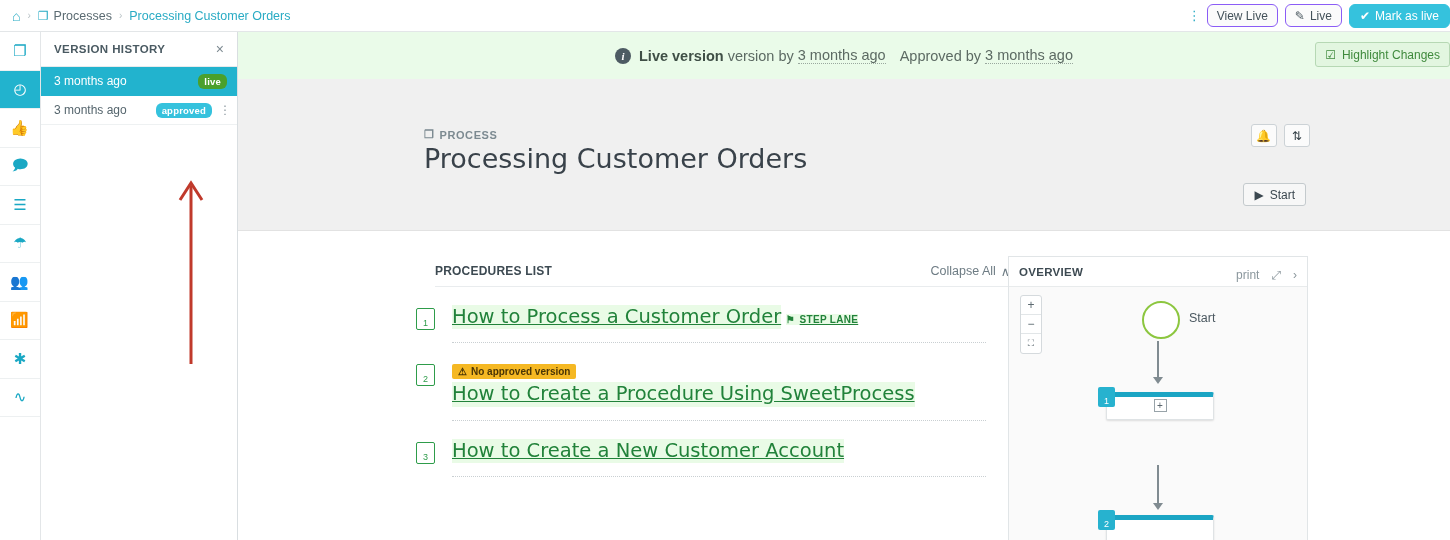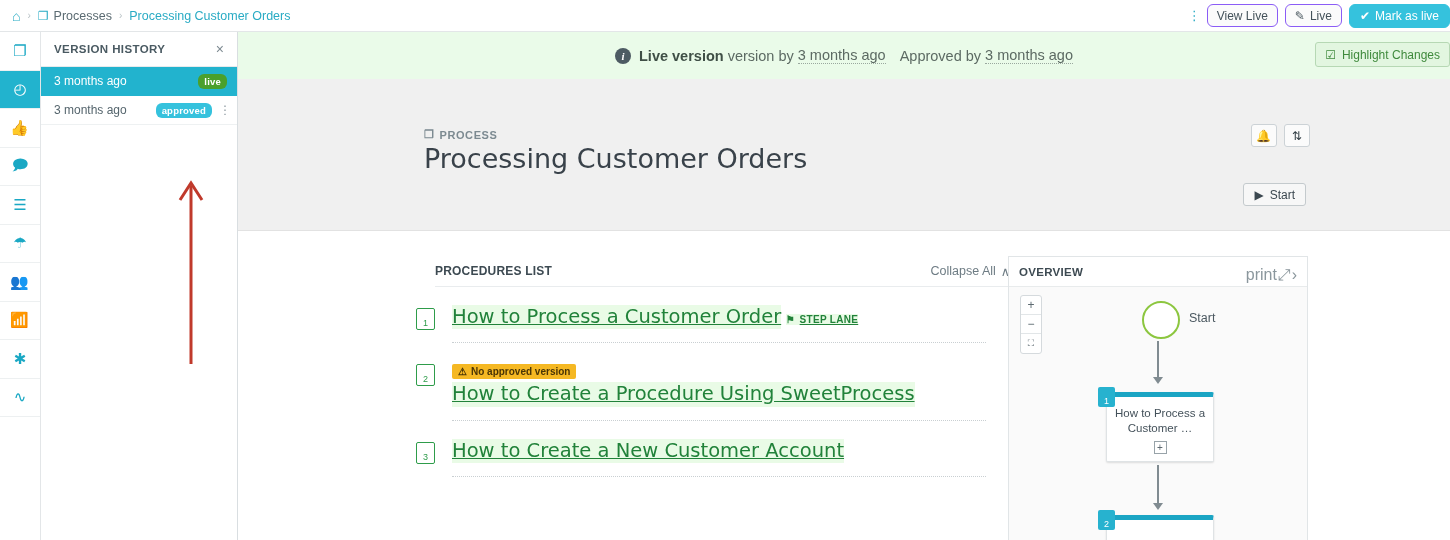--- a/index.html
+++ b/index.html
@@ -172,21 +172,21 @@
   
   .ov {
     position: absolute; top: 256px; left: 1008px; width: 300px; height: 284px;
     background: #fff; border: 1px solid #e1e5e7;
   }
   .ov-head {
     height: 30px; display: flex; align-items: center; padding: 0 10px;
     border-bottom: 1px solid #e8ebec;
   }
   .ov-title { font-size: 11.5px; font-weight: bold; color: #3d4a52; letter-spacing: .3px; }
-  .ov-tools { margin-left: auto; display: flex; align-items: center; gap: 1px; color: #8b979d; font-size: 16px; margin-top: 6px; }
+  .ov-tools { margin-left: auto; display: flex; align-items: center; gap: 12px; color: #8b979d; font-size: 12px; margin-top: 6px; }
   .ov-canvas { position: relative; height: 253px; background: #fafafa; overflow: hidden; }
   .zoomctl {
     position: absolute; left: 11px; top: 8px; width: 22px;
     border: 1px solid #d5dadd; border-radius: 3px; background: #fff;
   }
   .zoomctl div {
     height: 19px; display: flex; align-items: center; justify-content: center;
     font-size: 12px; color: #5d6a71; border-bottom: 1px solid #e2e6e8;
   }
   .zoomctl div:last-child { border-bottom: none; font-size: 9px; }
@@ -405,21 +405,20 @@
       </div>
 
       <div class="node-start"></div>
       <div class="start-label">Start</div>
 
       <div class="flow-arrow" style="top:54px;height:38px;"></div>
       <div class="arrowhead" style="top:90px;"></div>
 
       <div class="node-box" style="top:105px;">
         <div class="node-tag">1</div>
-        <div class="node-text">How to Process a Customer …</div>
         <div class="node-plus">+</div>
       </div>
 
       <div class="flow-arrow" style="top:178px;height:40px;"></div>
       <div class="arrowhead" style="top:216px;"></div>
 
       <div class="node-box" style="top:228px;height:40px;">
         <div class="node-tag">2</div>
       </div>
     </div>

